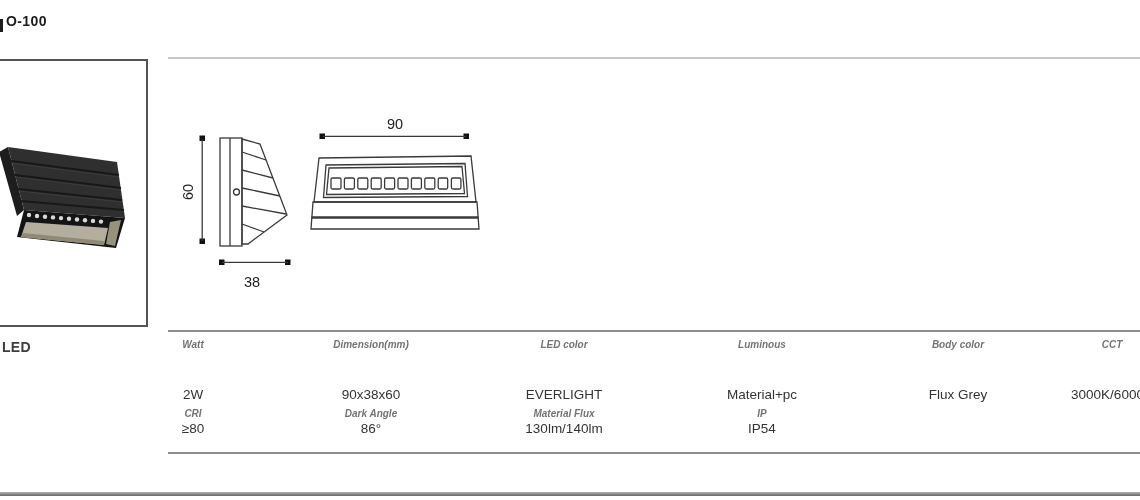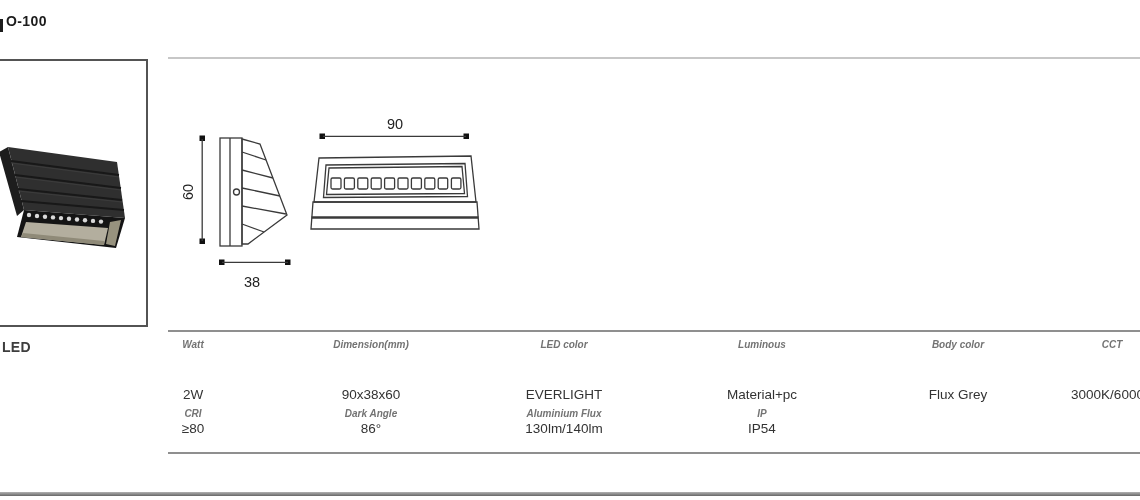--- a/index.html
+++ b/index.html
@@ -154,21 +154,21 @@
 
 <div class="cell val row1v c1">2W</div>
 <div class="cell val row1v c2">90x38x60</div>
 <div class="cell val row1v c3">EVERLIGHT</div>
 <div class="cell val row1v c4">Material+pc</div>
 <div class="cell val row1v c5">Flux Grey</div>
 <div class="cell val row1v c6">3000K/6000K</div>
 
 <div class="cell hdr row2h c1">CRI</div>
 <div class="cell hdr row2h c2">Dark Angle</div>
-<div class="cell hdr row2h c3">Aluminium Flux</div>
+<div class="cell hdr row2h c3">Material Flux</div>
 <div class="cell hdr row2h c4">IP</div>
 
 <div class="cell val row2v c1">≥80</div>
 <div class="cell val row2v c2">86°</div>
 <div class="cell val row2v c3">130lm/140lm</div>
 <div class="cell val row2v c4">IP54</div>
 
 <div class="abs" id="table-rule-bottom"></div>
 
 <div class="abs" id="bottom-bar"></div>

